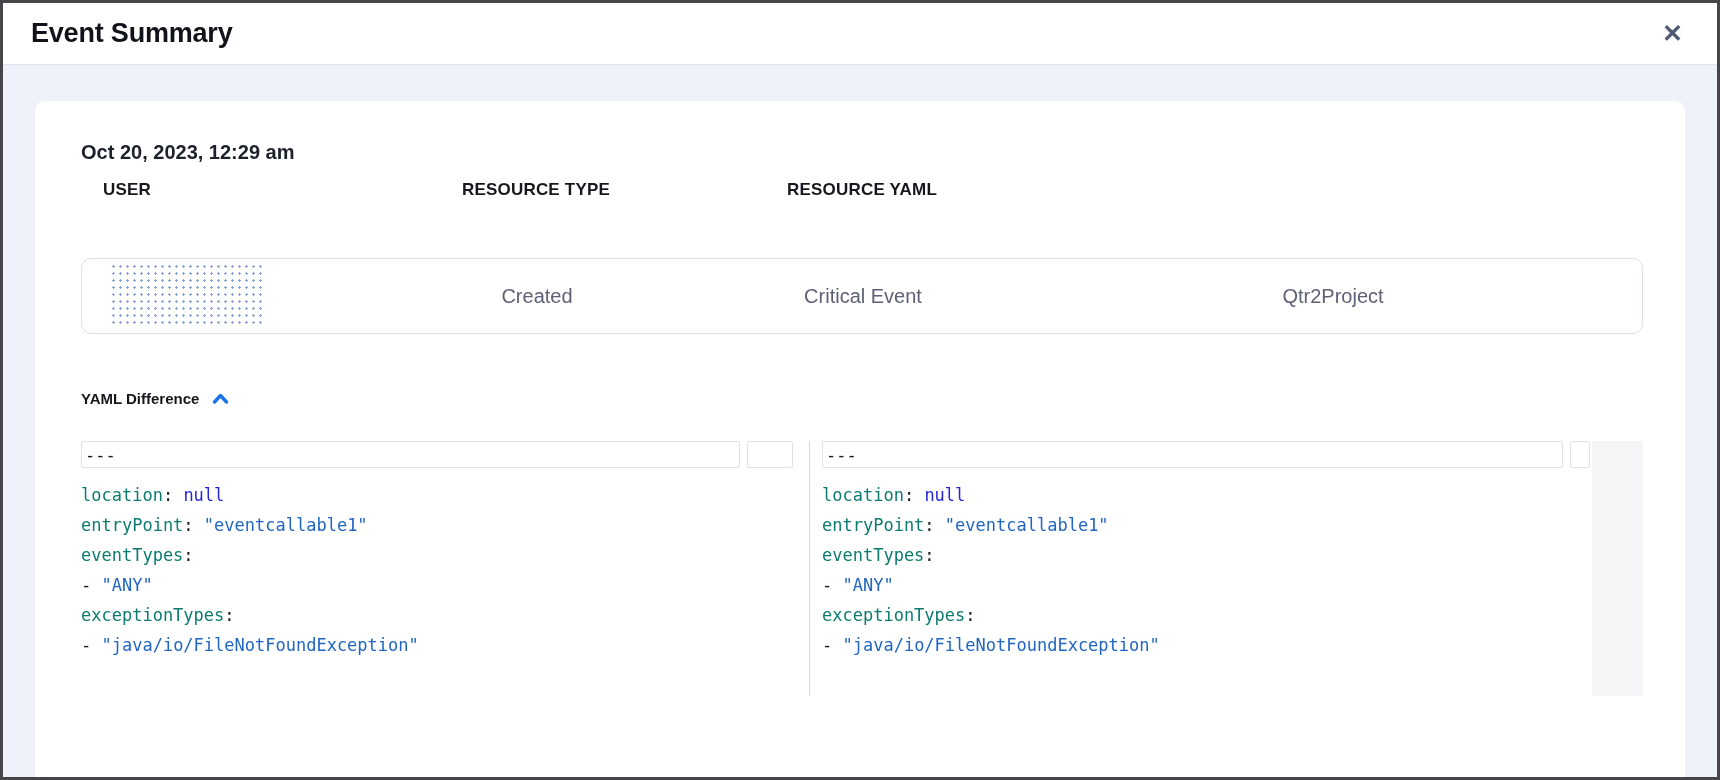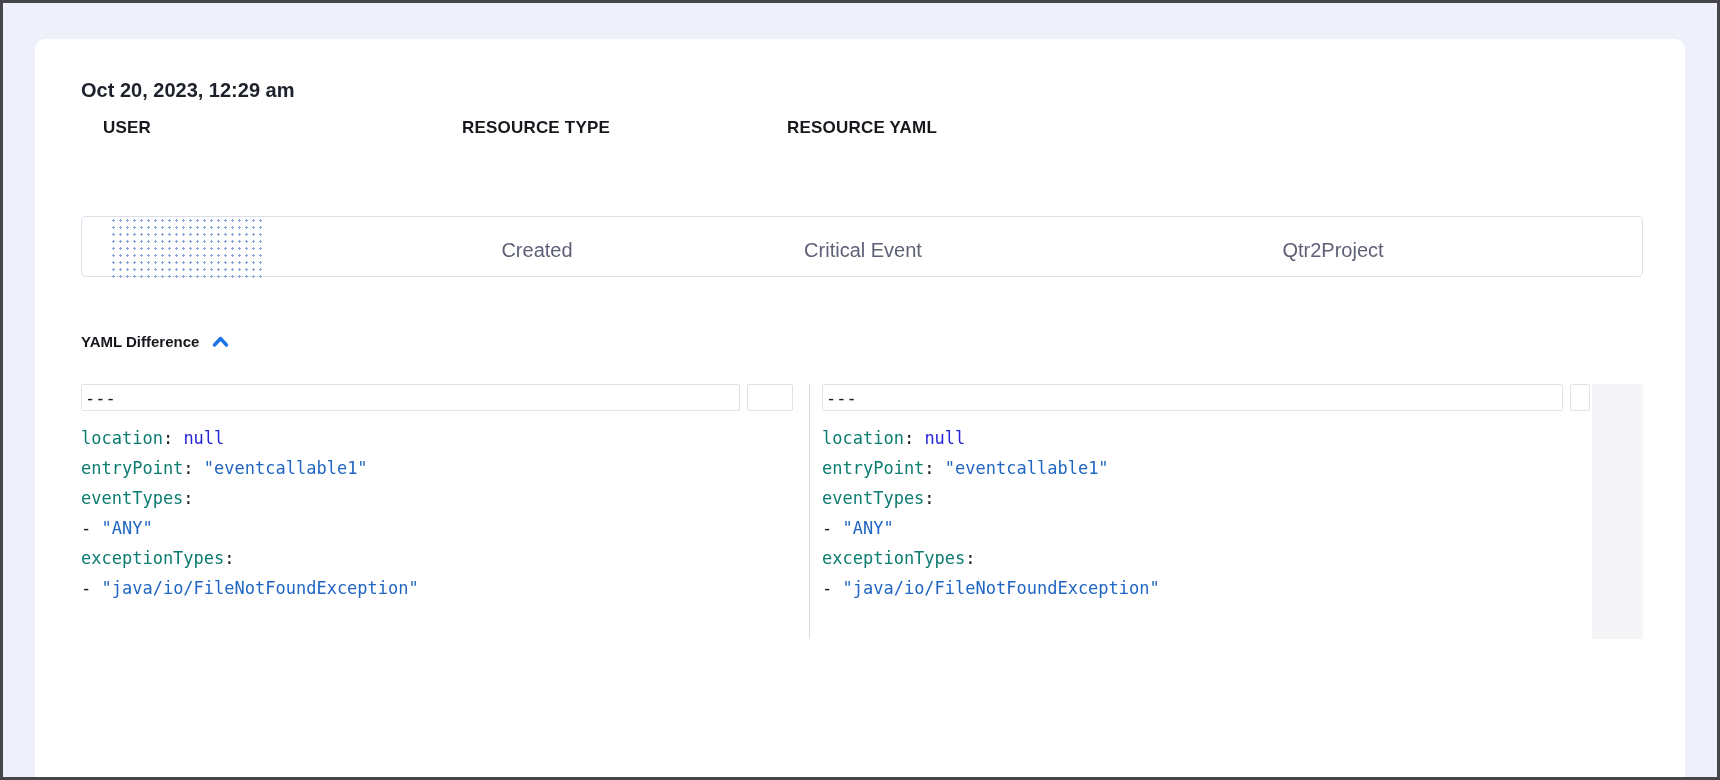--- a/index.html
+++ b/index.html
@@ -39,27 +39,27 @@
     background:#fff; border-radius:10px;
     padding:40px 42px 0 46px;
     min-height:calc(100% + 40px);
   }
 
   .event-date { font-size:20px; font-weight:700; color:#1d212b; margin-bottom:16px; }
   .event-meta { font-size:19px; color:#8f91a6; margin-bottom:56px; }
 
   
   .grid-cols { display:grid; grid-template-columns:290px 330px 322px 1fr; }
-  .thead { margin-bottom:78px; }
+  .thead { margin-bottom:58px; }
   .th { font-size:17px; font-weight:700; color:#16181d; letter-spacing:0.2px; text-align:center; }
   .th.first { text-align:left; padding-left:22px; }
 
   .audit-row {
-    border:1px solid #dcdee9; border-radius:5px;
-    height:61px; align-items:center;
+    border:1px solid #dcdee9; border-radius:10px;
+    height:76px; align-items:center;
     background:#fff;
   }
   .cell { font-size:20px; color:#5e6176; text-align:center; }
   .cell.user-cell { text-align:left; padding-left:28px; }
   .redacted {
     display:inline-block; width:152px; height:62px;
     background-image:radial-gradient(#8aa3d8 1px, transparent 1.2px);
     background-size:7px 7px;
     background-position:0 0;
   }
@@ -94,20 +94,24 @@
   .tk-key  { color:#0c7b70; }
   .tk-punct{ color:#1d1d1f; }
   .tk-str  { color:#2066c2; }
   .tk-null { color:#2424d8; }
 </style>
 </head>
 <body>
 
 <div class="window">
 
+  <div class="modal-header">
+    <div class="modal-title">Event Summary</div>
+    <button class="close-btn">✕</button>
+  </div>
 
   <div class="modal-body">
     <div class="card">
 
       <div class="event-date">Oct 20, 2023, 12:29 am</div>
 
       <div class="grid-cols thead">
         <div class="th first">USER</div>
         <div class="th">RESOURCE TYPE</div>
         <div class="th">RESOURCE YAML</div>

